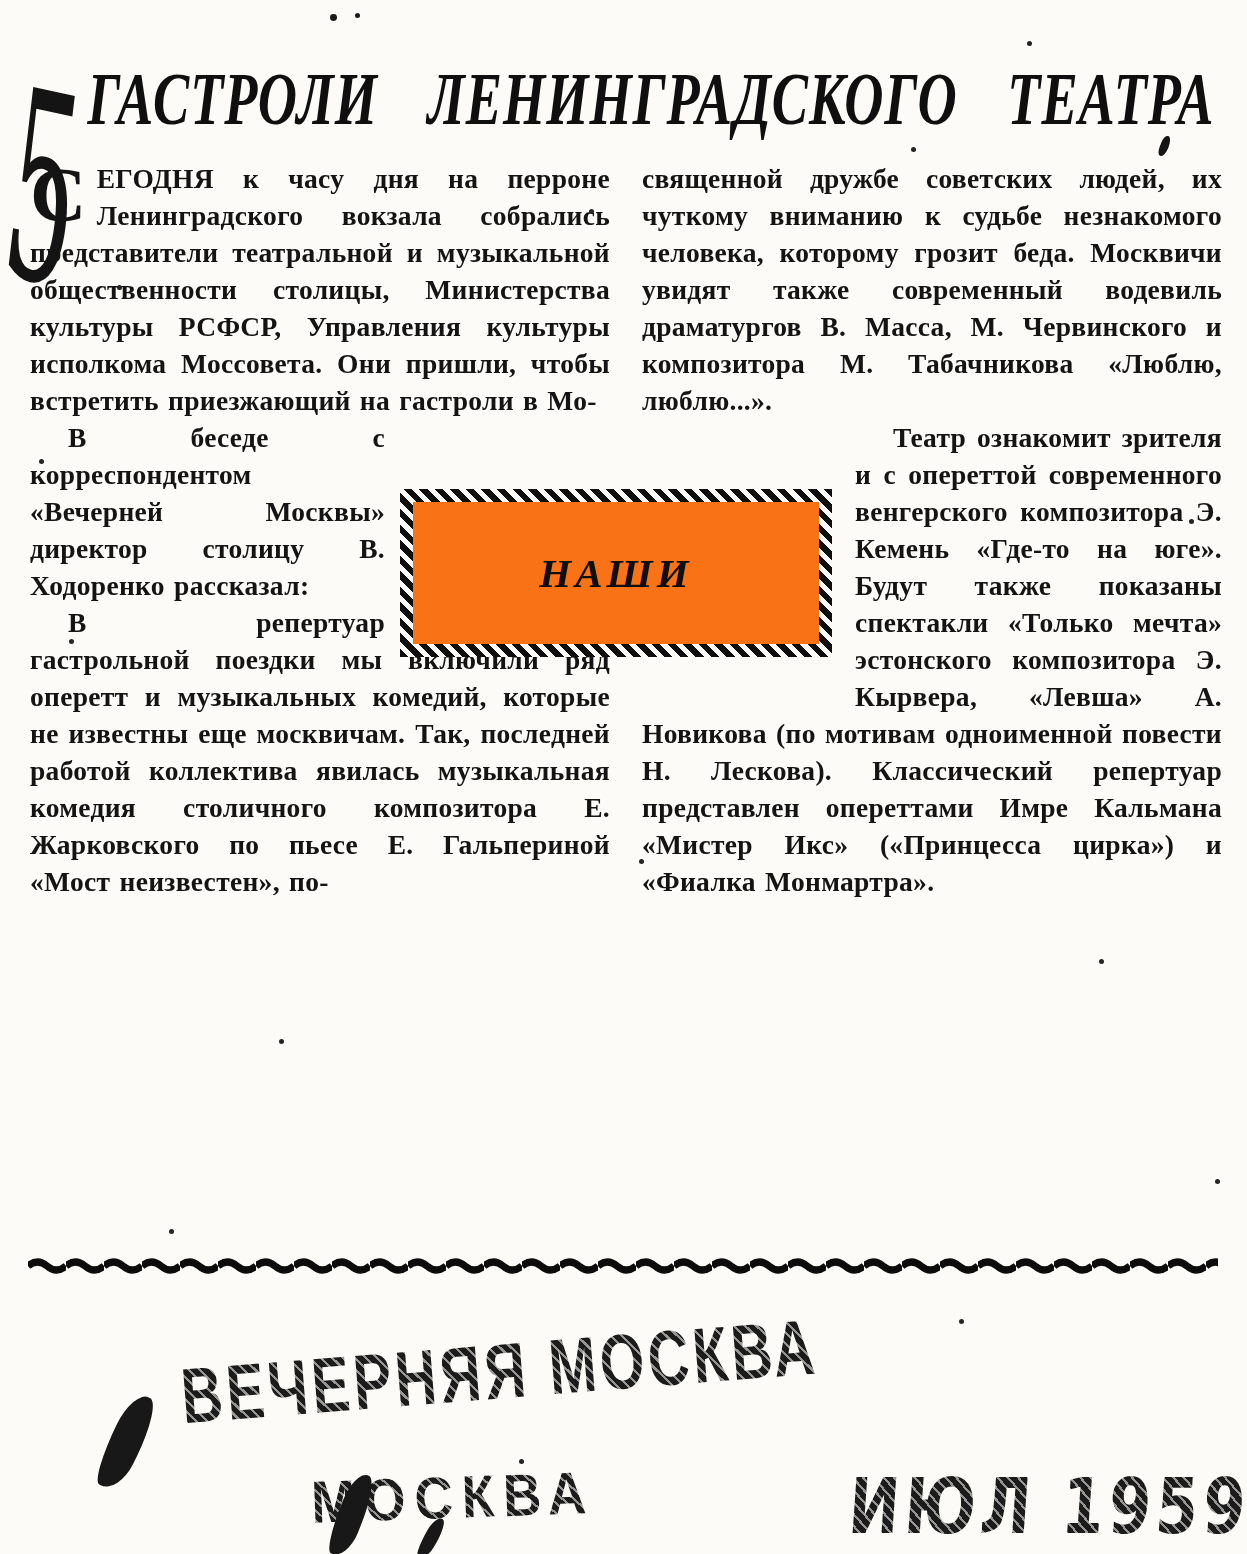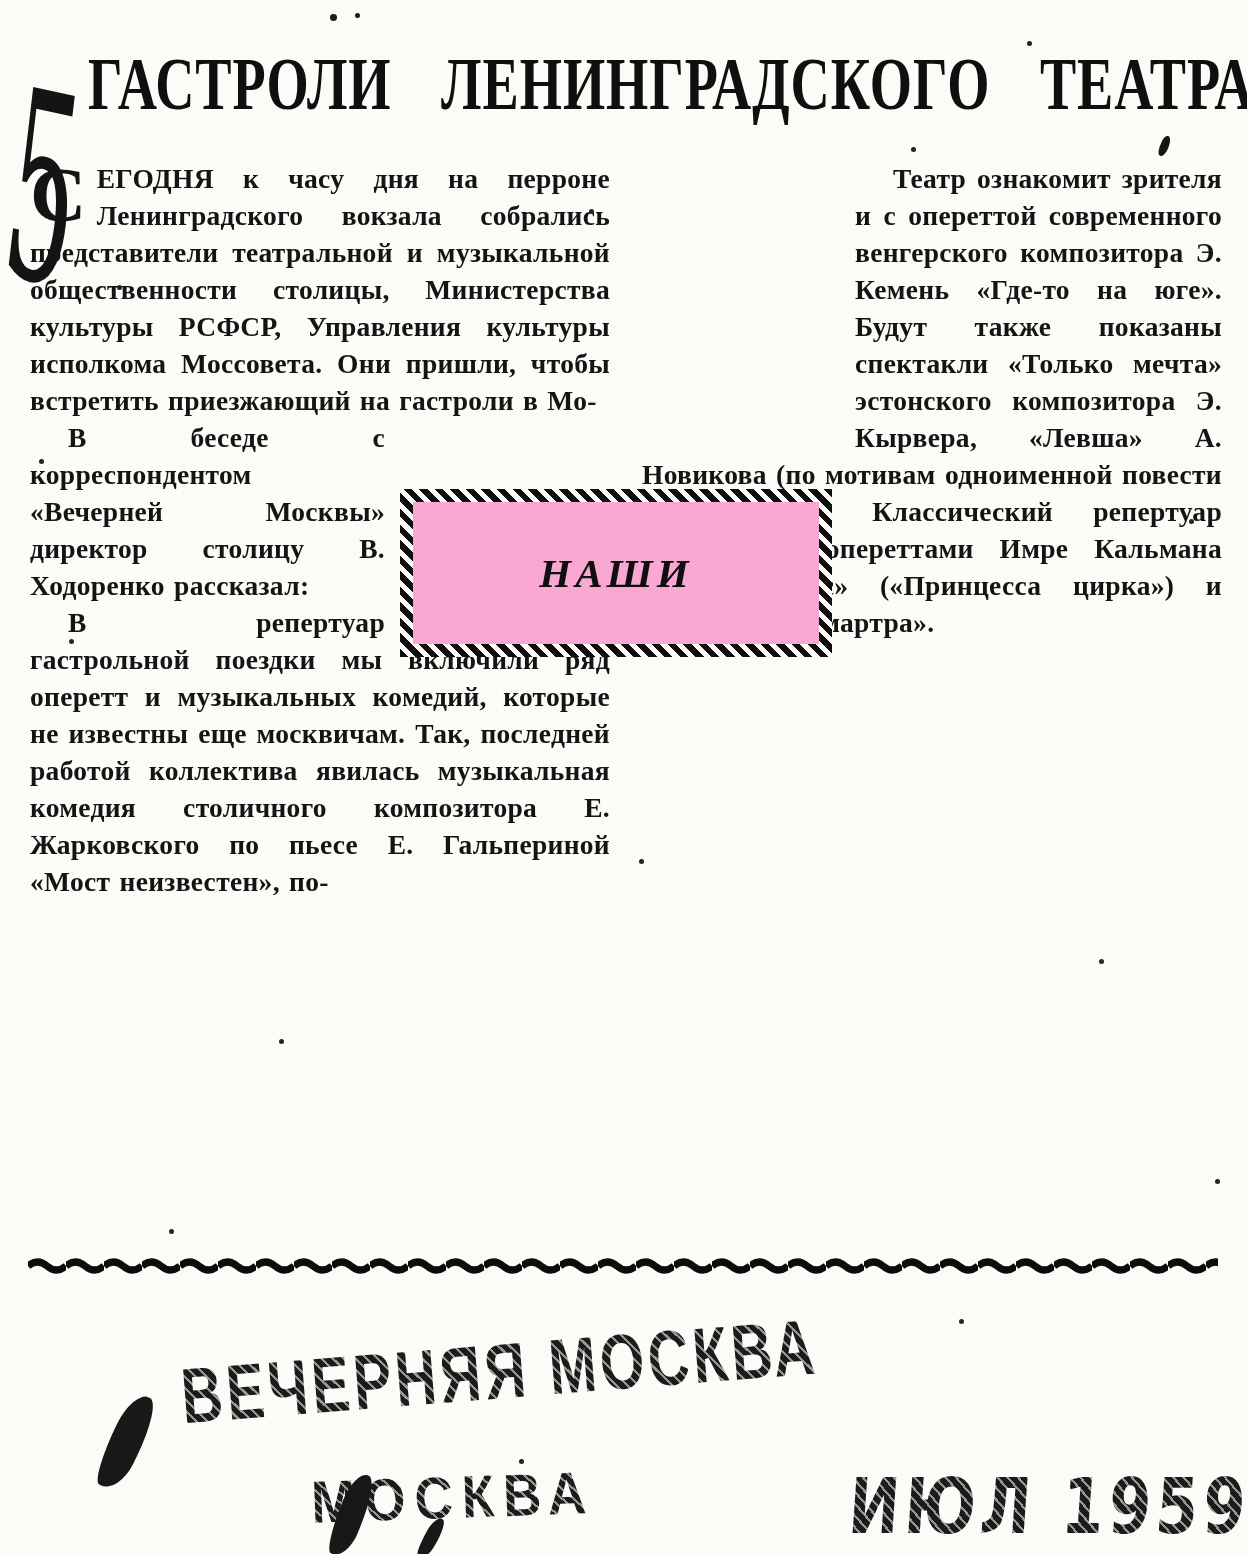--- a/index.html
+++ b/index.html
@@ -9,42 +9,42 @@
     font-family:"Liberation Serif", serif;
   }
 
   
   .hand-number {
     position:absolute; left:14px; top:52px;
     font-family:"DejaVu Serif", serif; font-style:italic;
     font-size:150px; line-height:1; color:#141414;
     transform:scale(0.72,1.75) rotate(5deg); transform-origin:left top;
   }
-  .title-wrap { position:absolute; top:41px; left:70px; width:1140px; text-align:left; }
+  .title-wrap { position:absolute; top:56px; left:70px; width:1140px; text-align:left;font-style:italic; }
   .title {
     display:inline-block; white-space:nowrap;
     font-weight:bold; font-size:56px; letter-spacing:1px; word-spacing:36px;
     transform:scale(0.97,1.34); transform-origin:center top; color:#0f0f0f;
   }
 
   
   .columns { position:absolute; top:160px; left:30px; width:1192px; display:flex; gap:32px; }
   .col { width:580px; font-size:27.5px; line-height:37px; text-align:justify;
          letter-spacing:0.3px; word-spacing:2px; font-weight:600; color:#141414; }
   .col p { margin:0; text-indent:38px; }
   .p-noindent { text-indent:0 !important; }
   .gap-top { margin-top:26px !important; }
   .dropcap { float:left; font-size:78px; line-height:58px; padding:6px 10px 0 0; font-weight:bold; }
   .spacer-r { float:right; width:225px; height:212px; }
   .spacer-l { float:left; width:213px; height:272px; }
 
   
   .interview-box {
     position:absolute; left:400px; top:489px; width:432px; height:168px; box-sizing:border-box;
-    background:#f9a8d4;
+    background:#f97316;
     border:13px solid #111;
     border-image:repeating-linear-gradient(45deg,#0e0e0e 0 6px,#fdfcf8 6px 11px) 13;
     display:flex; flex-direction:column; align-items:center; justify-content:center;
   }
   .interview-line {
     font-style:italic; font-weight:bold; font-size:41px; line-height:53px;
     letter-spacing:4px; color:#0f0f0f;
   }
 
   
@@ -100,20 +100,21 @@
     <div class="col">
       <p class="p-noindent">
         <span class="dropcap">С</span><span>ЕГОДНЯ к часу дня на перроне Ленинградского вокзала собрались представители театральной и музыкальной общественности столицы, Министерства культуры РСФСР, Управления культуры исполкома Моссовета. Они пришли, чтобы встретить приезжающий на гастроли в Мо-</span>
       </p>
       <div class="spacer-r"></div>
       <p>В беседе с корреспондентом «Вечерней Москвы» директор столицу В. Ходоренко рассказал:</p>
       <p>В репертуар гастрольной поездки мы включили ряд оперетт и музыкальных комедий, которые не известны еще москвичам. Так, последней работой коллектива явилась музыкальная комедия столичного композитора Е. Жарковского по пьесе Е. Гальпериной «Мост неизвестен», по-</p>
     </div>
 
     <div class="col">
+      <p class="p-noindent">священной дружбе советских людей, их чуткому вниманию к судьбе незнакомого человека, которому грозит беда. Москвичи увидят также современный водевиль драматургов В. Масса, М. Червинского и композитора М. Табачникова «Люблю, люблю...».</p>
       <div class="spacer-l"></div>
       <p>Театр ознакомит зрителя и с опереттой современного венгерского композитора Э. Кемень «Где-то на юге». Будут также показаны спектакли «Только мечта» эстонского композитора Э. Кырвера, «Левша» А. Новикова (по мотивам одноименной повести Н. Лескова). Классический репертуар представлен опереттами Имре Кальмана «Мистер Икс» («Принцесса цирка») и «Фиалка Монмартра».</p>
     </div>
 
   </div>
 
   <div class="interview-box">
     <div class="interview-line">НАШИ</div>
   </div>
 

